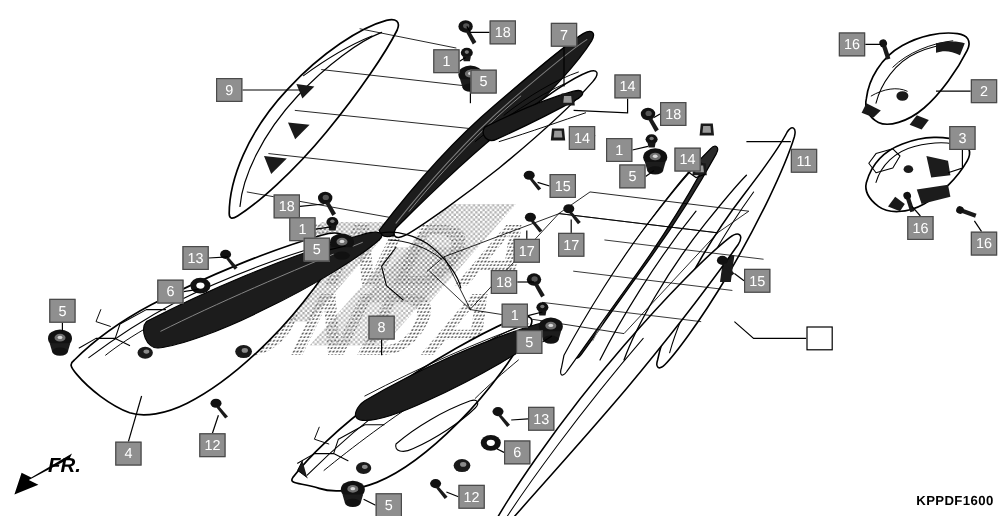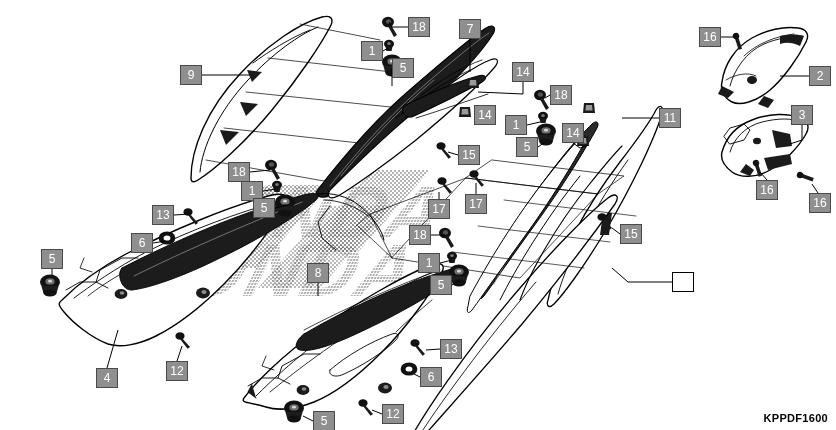--- a/index.html
+++ b/index.html
@@ -332,21 +332,21 @@
       <div class="callout" style="left: 408px; top: 17px;">18</div>
       <div class="callout" style="left: 361px; top: 41px;">1</div>
       <div class="callout" style="left: 392px; top: 58px;">5</div>
       <div class="callout" style="left: 459px; top: 19px;">7</div>
       <div class="callout" style="left: 512px; top: 62px;">14</div>
       <div class="callout" style="left: 550px; top: 85px;">18</div>
       <div class="callout" style="left: 474px; top: 105px;">14</div>
       <div class="callout" style="left: 505px; top: 115px;">1</div>
       <div class="callout" style="left: 562px; top: 123px;">14</div>
       <div class="callout" style="left: 516px; top: 137px;">5</div>
-      <div class="callout" style="left: 659px; top: 108px;">11</div>
+      <div class="callout" style="left: 659px; top: 124px;">11</div>
       <div class="callout" style="left: 458px; top: 145px;">15</div>
       <div class="callout" style="left: 228px; top: 162px;">18</div>
       <div class="callout" style="left: 241px; top: 181px;">1</div>
       <div class="callout" style="left: 253px; top: 198px;">5</div>
       <div class="callout" style="left: 152px; top: 205px;">13</div>
       <div class="callout" style="left: 428px; top: 199px;">17</div>
       <div class="callout" style="left: 465px; top: 194px;">17</div>
       <div class="callout" style="left: 307px; top: 263px;">8</div>
       <div class="callout" style="left: 131px; top: 233px;">6</div>
       <div class="callout" style="left: 409px; top: 225px;">18</div>
@@ -361,16 +361,22 @@
       <div class="callout" style="left: 382px; top: 404px;">12</div>
       <div class="callout" style="left: 313px; top: 411px;">5</div>
       <div class="callout" style="left: 699px; top: 27px;">16</div>
       <div class="callout" style="left: 809px; top: 66px;">2</div>
       <div class="callout" style="left: 791px; top: 105px;">3</div>
       <div class="callout" style="left: 756px; top: 180px;">16</div>
       <div class="callout" style="left: 809px; top: 193px;">16</div>
       <div class="callout blank" style="left: 672px; top: 272px;"></div>
     </div>
 
+  <div id="frmark">
+    <svg viewBox="0 0 78 40" width="78" height="40">
+      <path d="M52 6 L18 24 L26 28 L6 36 L12 18 L20 22 L54 2 Z" fill="#000"></path>
+    </svg>
+    <span class="txt">FR.</span>
+  </div>
 
   <div id="partcode">KPPDF1600</div>
 
 </div>
 
 </body></html>

